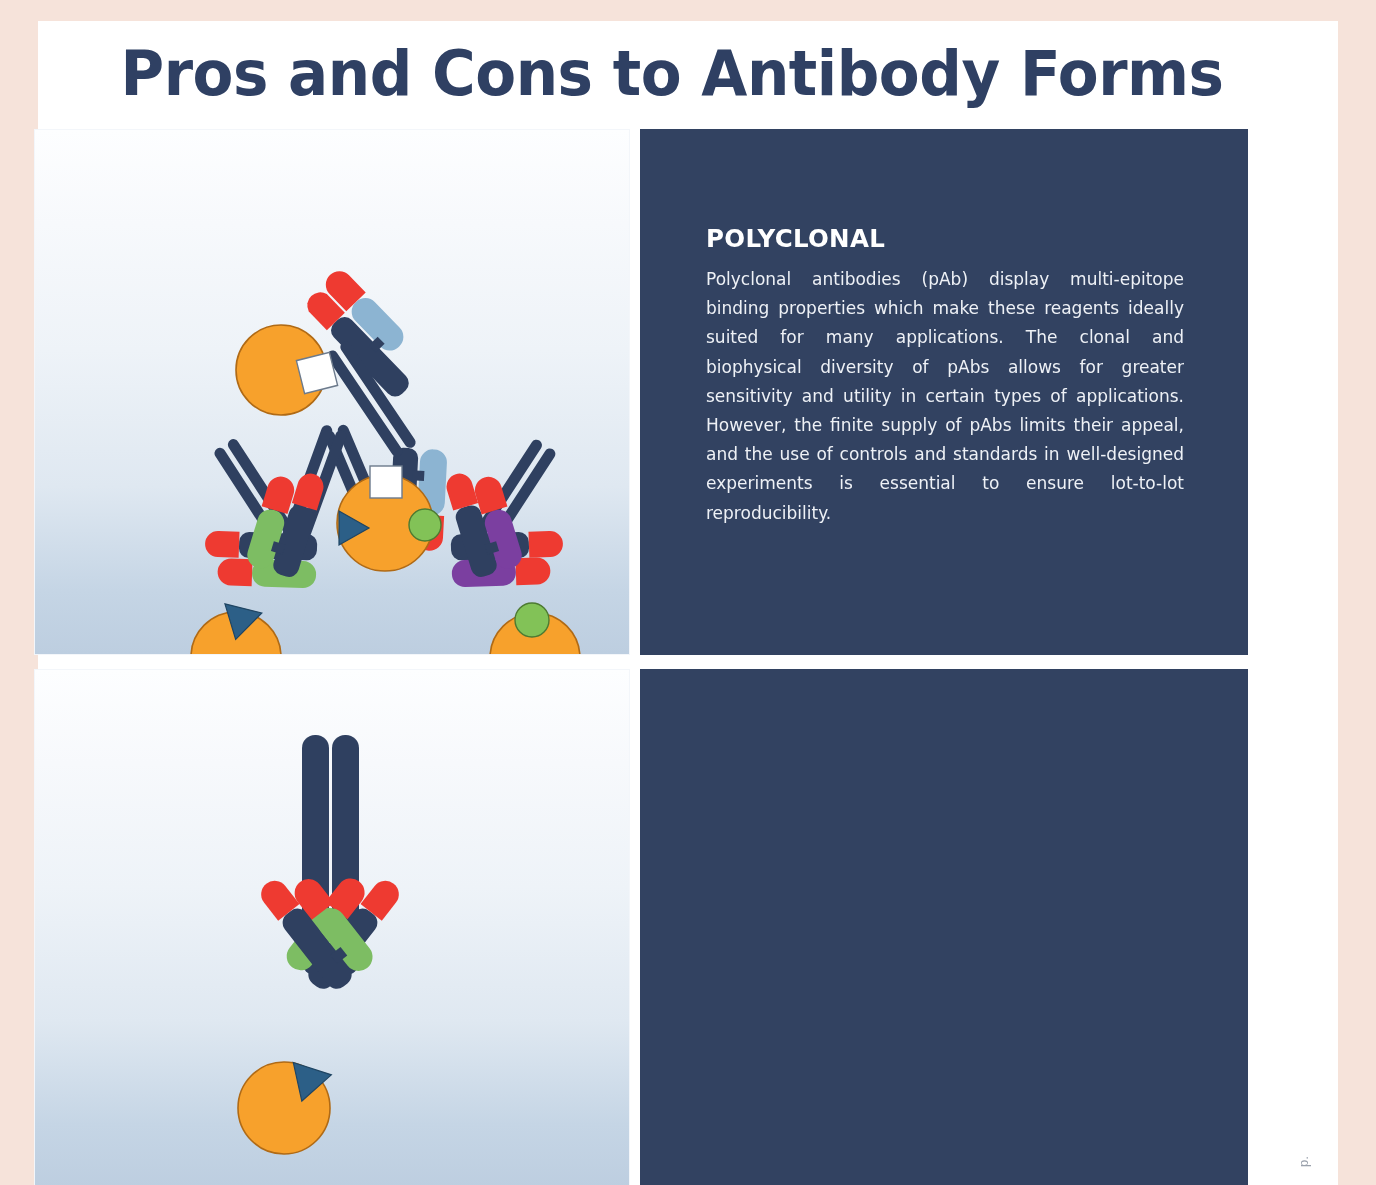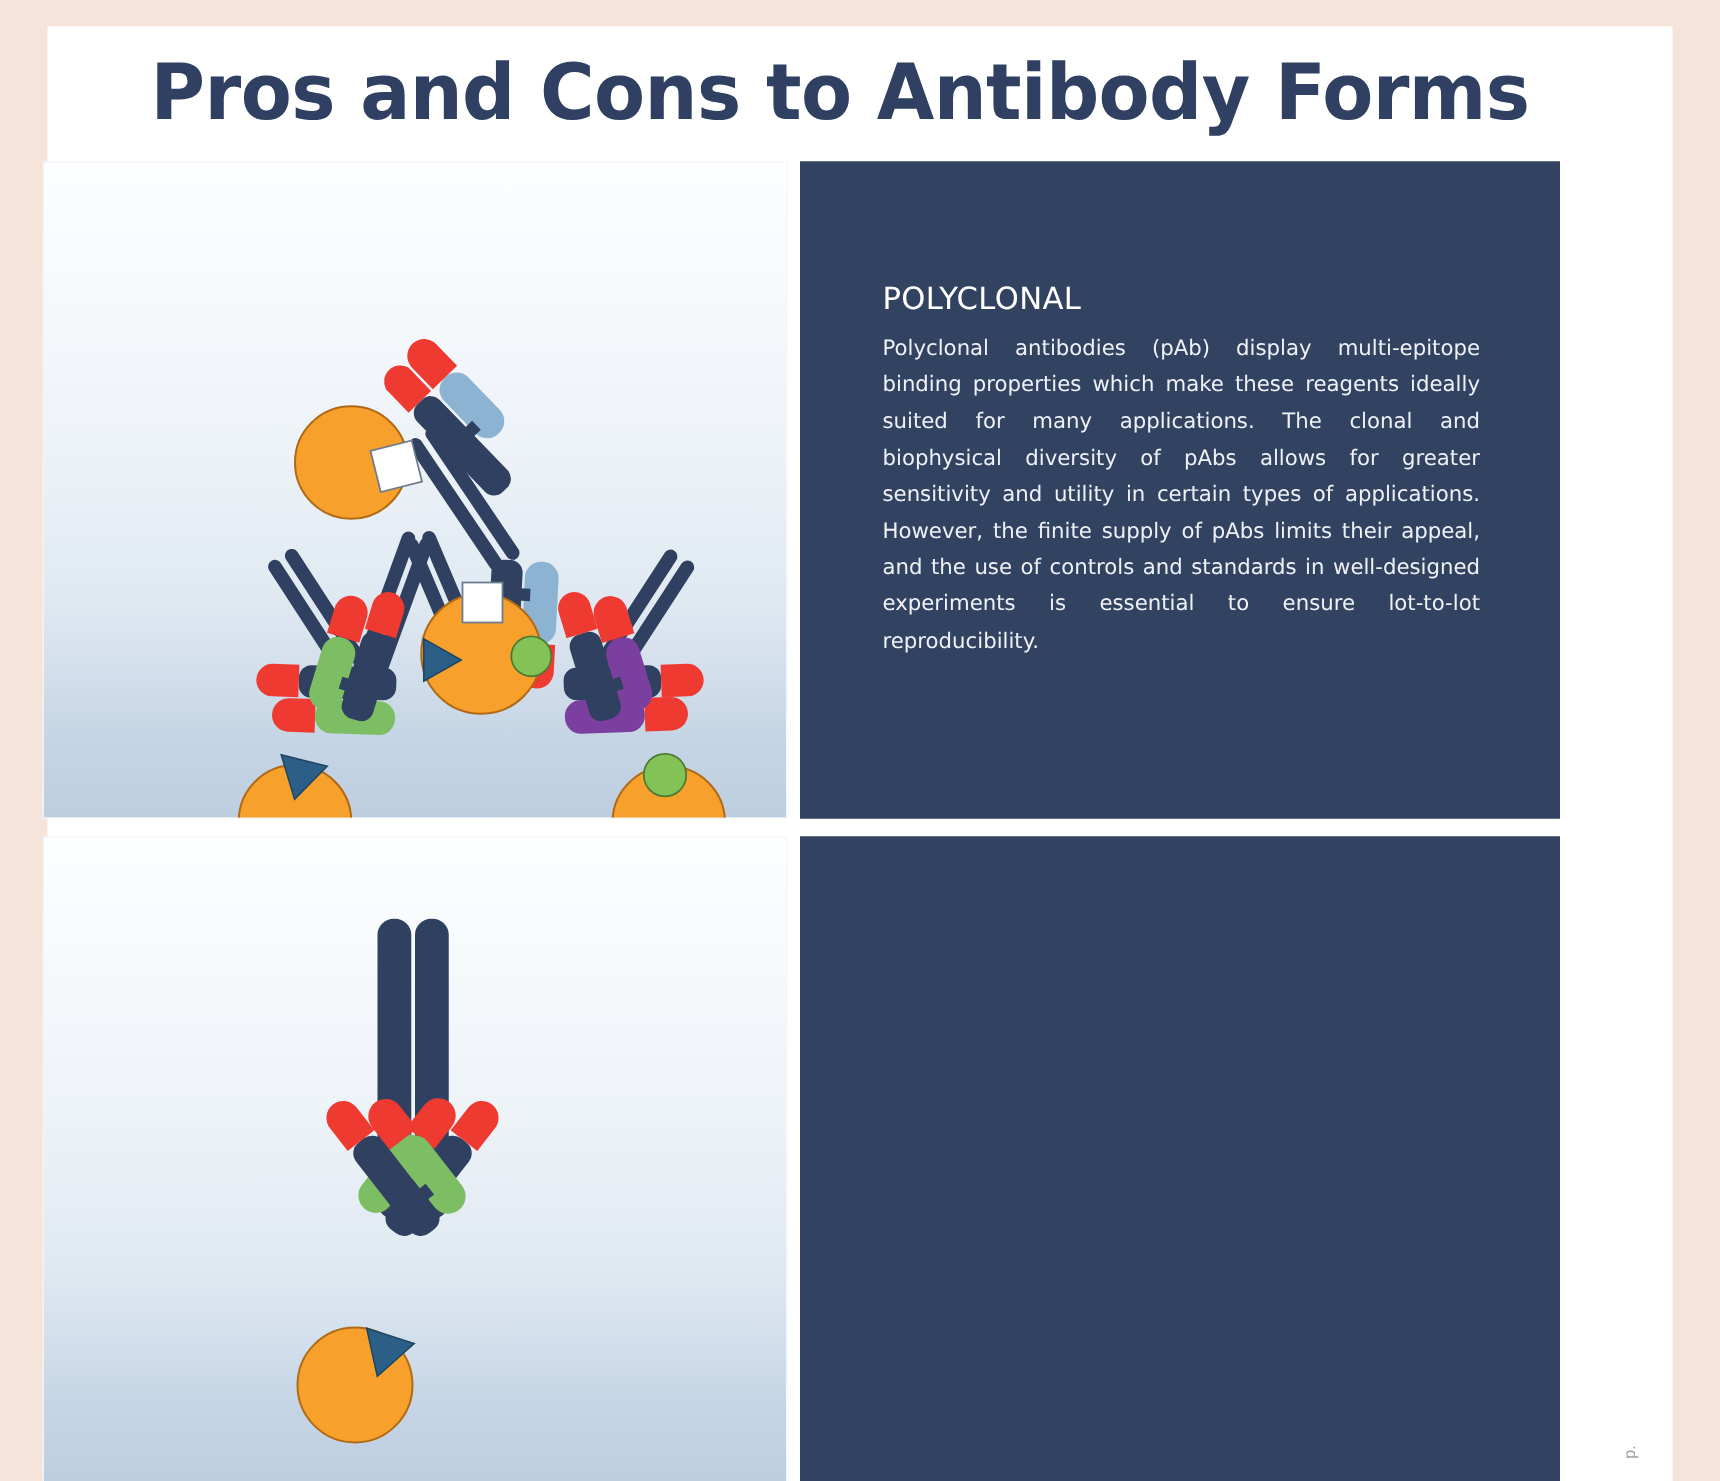--- a/index.html
+++ b/index.html
@@ -84,21 +84,21 @@
   .panel-inner {
     position: absolute;
     left: 66px;
     width: 478px;
   }
   #text-panel-top .panel-inner    { top: 95px; }
 
   .section-heading {
     color: #ffffff;
     font-family: "DejaVu Sans", sans-serif;
-    font-weight: normal;
+    font-weight: bold;
     font-size: 24.5px;
     letter-spacing: 0.3px;
     margin: 0 0 12px 0;
     white-space: nowrap;
   }
 
   .section-body {
     color: #eef1f6;
     font-family: "DejaVu Sans", sans-serif;
     font-size: 17px;

